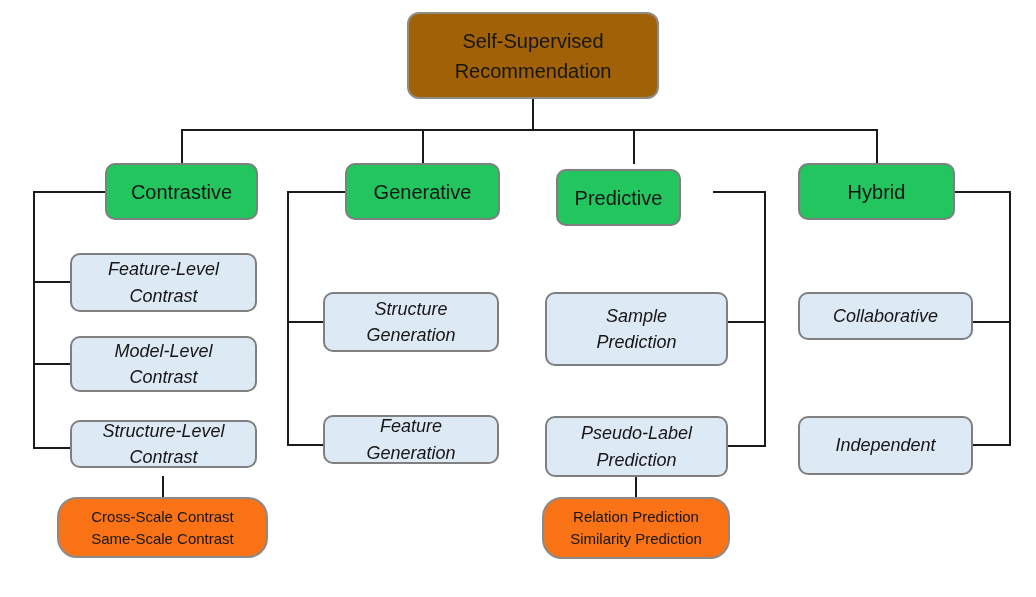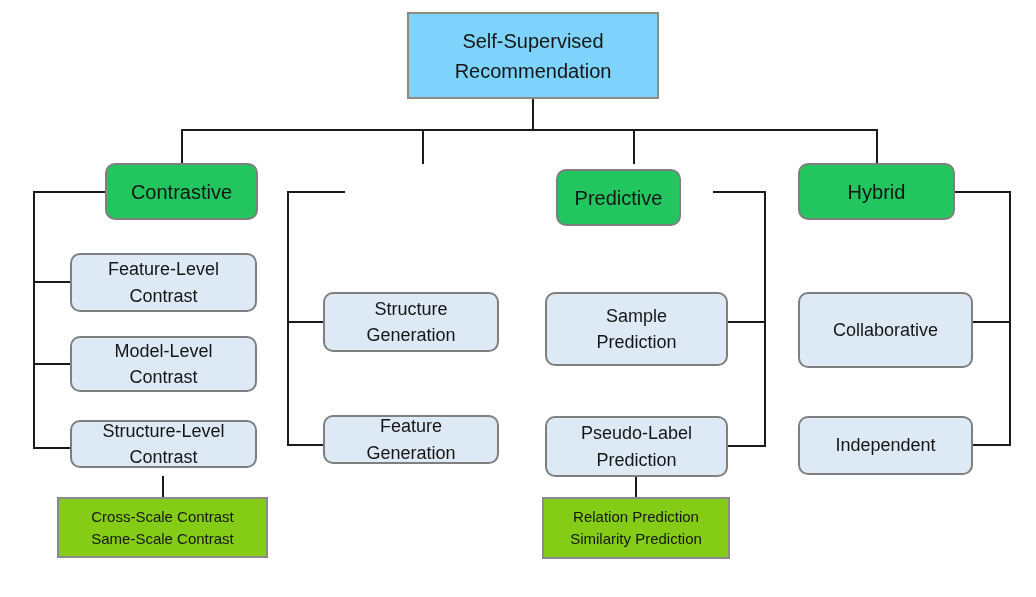--- a/index.html
+++ b/index.html
@@ -13,41 +13,41 @@
   }
   .node{
     position:absolute;
     display:flex;align-items:center;justify-content:center;
     text-align:center;
     white-space:pre-line;
     box-sizing:border-box;
     background:#ffffff;
   }
   .root{
-    background:#7dd3fc;
+    background:#a16207;
     border:2px solid #8e8c82;
-    border-radius:0;
+    border-radius:12px;
     font-size:20px;line-height:1.5;
   }
   .branch{
     background:#22c55e;
     border:2px solid #7f7f7f;
     border-radius:10px;
     font-size:20px;line-height:1.3;
   }
   .child{
     background:#dde9f5;
     border:2px solid #7f7f7f;
     border-radius:10px;
-    font-size:18px;line-height:1.45;
+    font-size:18px;line-height:1.45;font-style:italic;
   }
   .note{
-    background:#84cc16;
+    background:#f97316;
     border:2px solid #8a8a8a;
-    border-radius:0;
+    border-radius:20px;
     font-size:15px;line-height:1.45;
   }
   .ln{
     position:absolute;
     background:#1a1a1a;
   }
 </style>
 </head>
 <body>
 
@@ -84,20 +84,21 @@
 
   <div class="ln" style="left:955px;top:191px;width:56px;height:1.5px"></div>
   <div class="ln" style="left:1009px;top:191px;width:1.5px;height:255px"></div>
   <div class="ln" style="left:973px;top:321px;width:38px;height:1.5px"></div>
   <div class="ln" style="left:973px;top:444px;width:38px;height:1.5px"></div>
 
   <div class="node root" style="left:407px;top:12px;width:252px;height:87px">Self-Supervised
 Recommendation</div>
 
   <div class="node branch" style="left:105px;top:163px;width:153px;height:57px">Contrastive</div>
+  <div class="node branch" style="left:345px;top:163px;width:155px;height:57px">Generative</div>
   <div class="node branch" style="left:556px;top:169px;width:125px;height:57px">Predictive</div>
   <div class="node branch" style="left:798px;top:163px;width:157px;height:57px">Hybrid</div>
 
   <div class="node child" style="left:70px;top:253px;width:187px;height:59px">Feature-Level
 Contrast</div>
   <div class="node child" style="left:70px;top:336px;width:187px;height:56px">Model-Level
 Contrast</div>
   <div class="node child" style="left:70px;top:420px;width:187px;height:48px">Structure-Level
 Contrast</div>
   <div class="node note" style="left:57px;top:497px;width:211px;height:61px">Cross-Scale Contrast
@@ -108,16 +109,16 @@
   <div class="node child" style="left:323px;top:415px;width:176px;height:49px">Feature
 Generation</div>
 
   <div class="node child" style="left:545px;top:292px;width:183px;height:74px">Sample
 Prediction</div>
   <div class="node child" style="left:545px;top:416px;width:183px;height:61px">Pseudo-Label
 Prediction</div>
   <div class="node note" style="left:542px;top:497px;width:188px;height:62px">Relation Prediction
 Similarity Prediction</div>
 
-  <div class="node child" style="left:798px;top:292px;width:175px;height:76px">Collaborative</div>
+  <div class="node child" style="left:798px;top:292px;width:175px;height:48px">Collaborative</div>
   <div class="node child" style="left:798px;top:416px;width:175px;height:59px">Independent</div>
 
 </div>
 
 </body></html>

